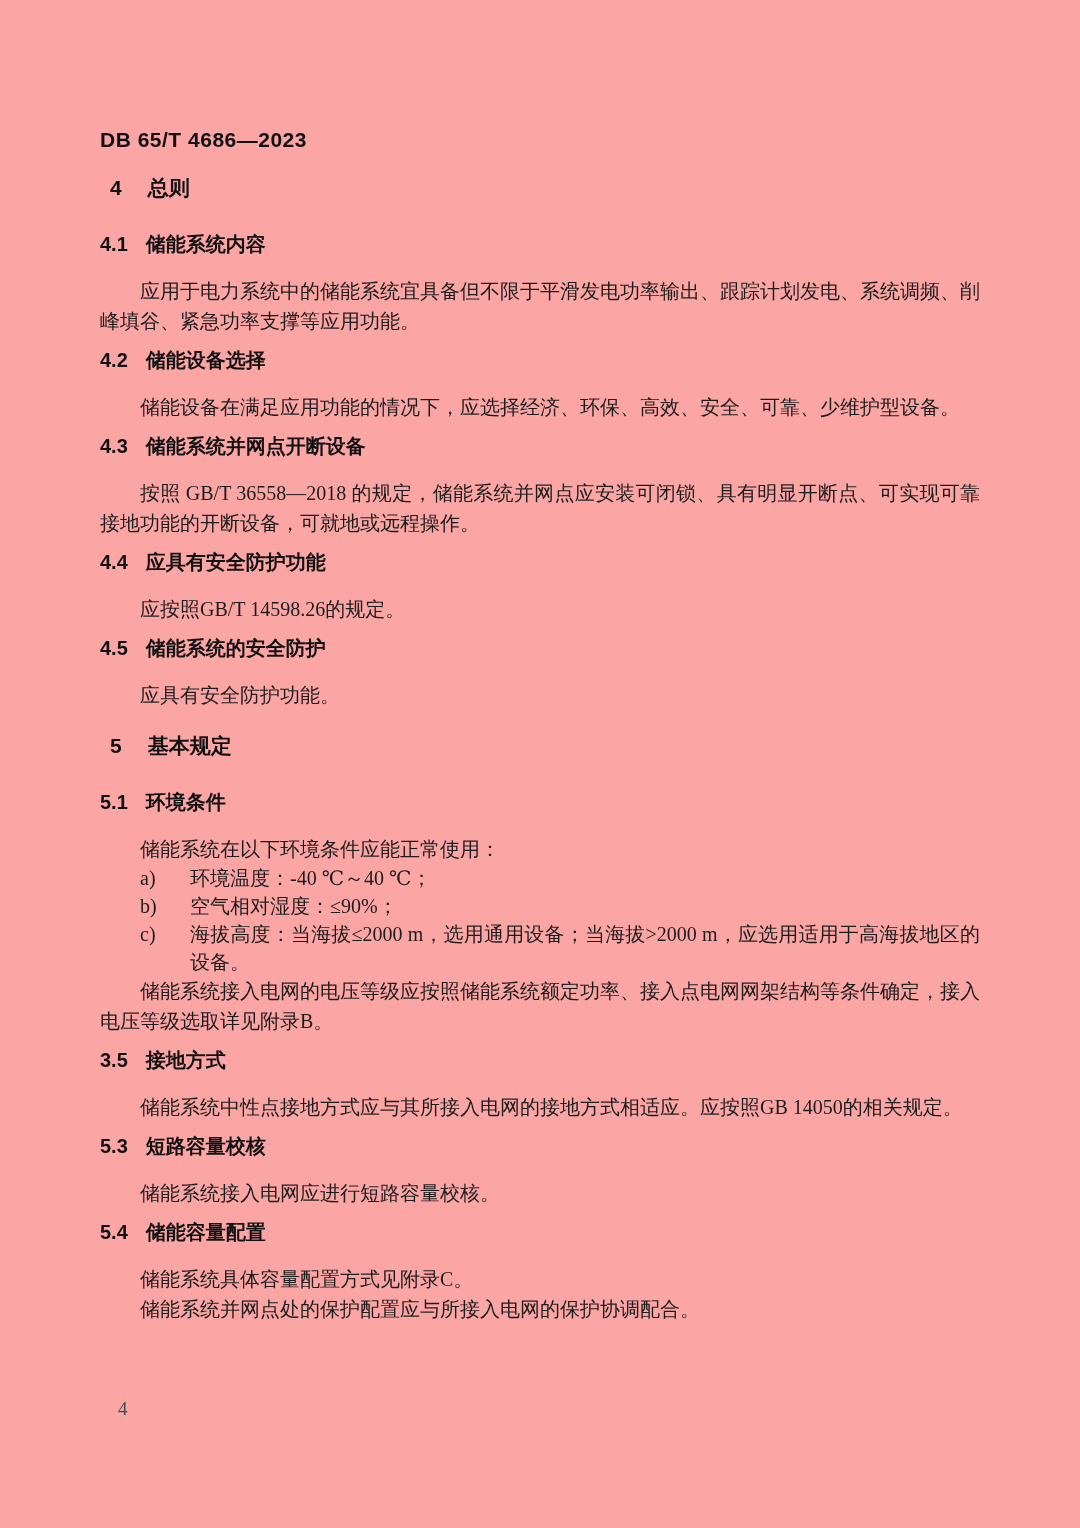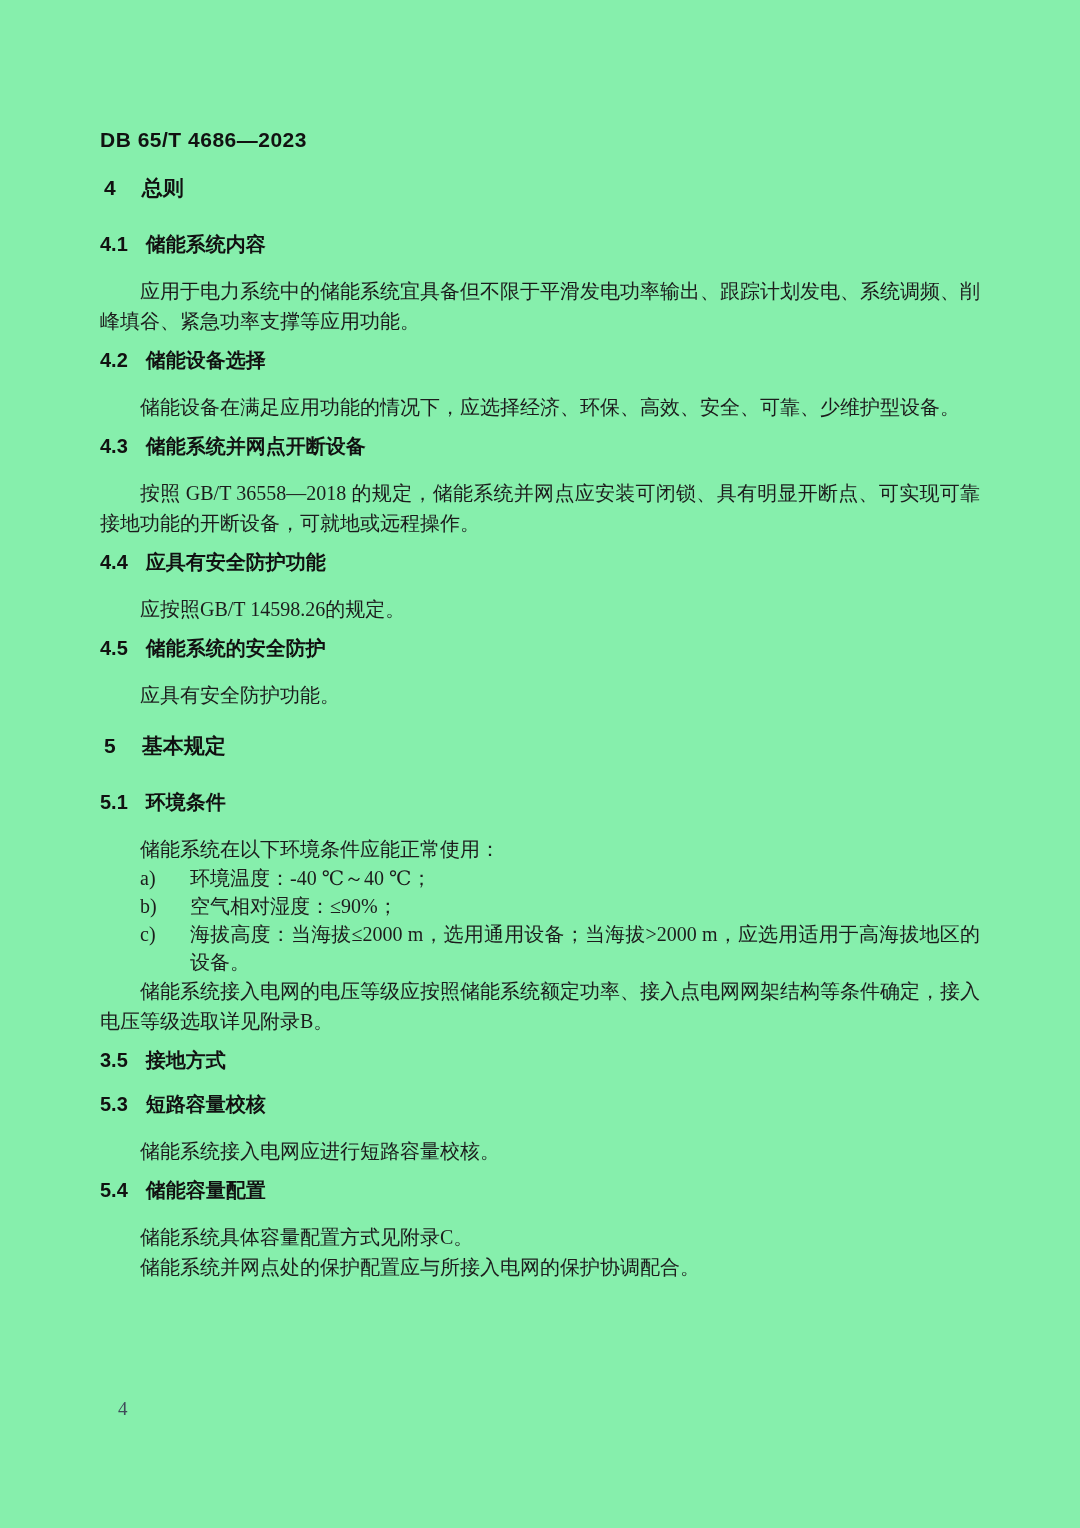--- a/index.html
+++ b/index.html
@@ -4,21 +4,21 @@
 <style>
   html, body {
     margin: 0;
     padding: 0;
     background: #ffffff;
   }
   .page {
     position: relative;
     width: 1080px;
     height: 1528px;
-    background: #86efac;
+    background: #fca5a5;
     overflow: hidden;
     color: #1c1c1c;
     font-family: "Liberation Serif", "DejaVu Serif", serif;
   }
   .content {
     position: absolute;
     left: 100px;
     top: 128px;
     width: 880px;
   }
@@ -29,21 +29,21 @@
     line-height: 24px;
     color: #111111;
     letter-spacing: 0.5px;
   }
   h1.chapter {
     font-family: "Liberation Sans", "DejaVu Sans", sans-serif;
     font-weight: bold;
     font-size: 21px;
     line-height: 24px;
     color: #111111;
-    margin: 24px 0 32px 4px;
+    margin: 24px 0 32px 10px;
   }
   h1.chapter .num { margin-right: 26px; }
   h2.section {
     font-family: "Liberation Sans", "DejaVu Sans", sans-serif;
     font-weight: bold;
     font-size: 20px;
     line-height: 24px;
     color: #111111;
     margin: 12px 0 20px 0;
   }
@@ -133,20 +133,21 @@
       </div>
       <div class="li">
         <span class="marker">c)</span><span>海拔高度：当海拔≤2000 m，选用通用设备；当海拔&gt;2000 m，应选用适用于高海拔地区的设备。</span>
       </div>
     </div>
     <p class="body">储能系统接入电网的电压等级应按照储能系统额定功率、接入点电网网架结构等条件确定，接入电压等级选取详见附录B。</p>
 
     <h2 class="section">
       <span class="num">3.5</span><span>接地方式</span>
     </h2>
+    <p class="body">储能系统中性点接地方式应与其所接入电网的接地方式相适应。应按照GB 14050的相关规定。</p>
 
     <h2 class="section">
       <span class="num">5.3</span><span>短路容量校核</span>
     </h2>
     <p class="body">储能系统接入电网应进行短路容量校核。</p>
 
     <h2 class="section">
       <span class="num">5.4</span><span>储能容量配置</span>
     </h2>
     <p class="body">储能系统具体容量配置方式见附录C。</p>

